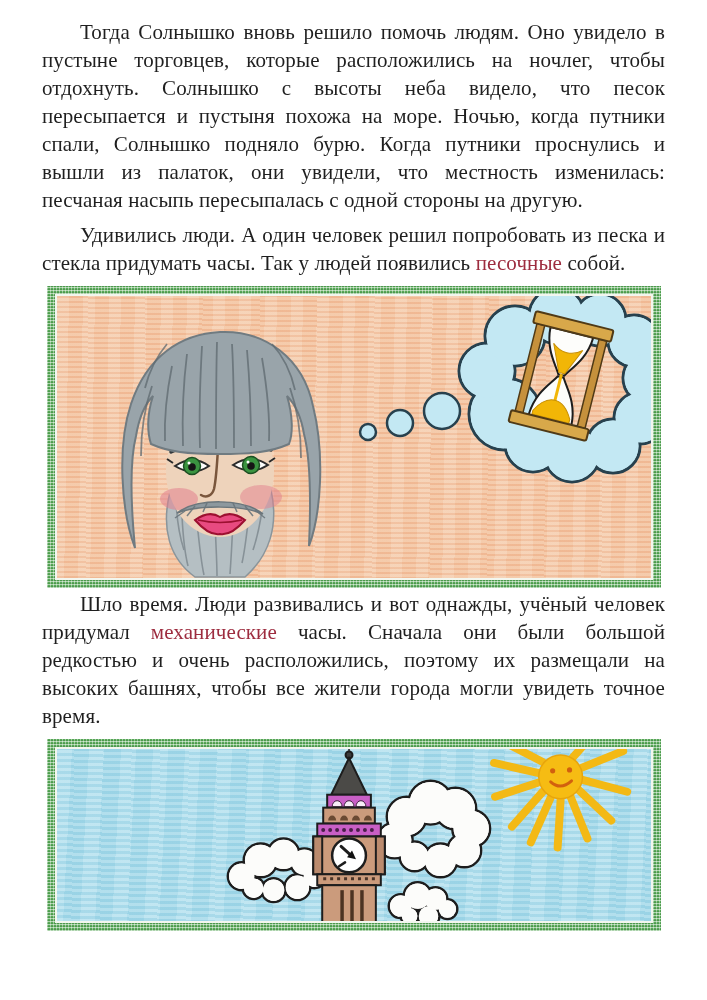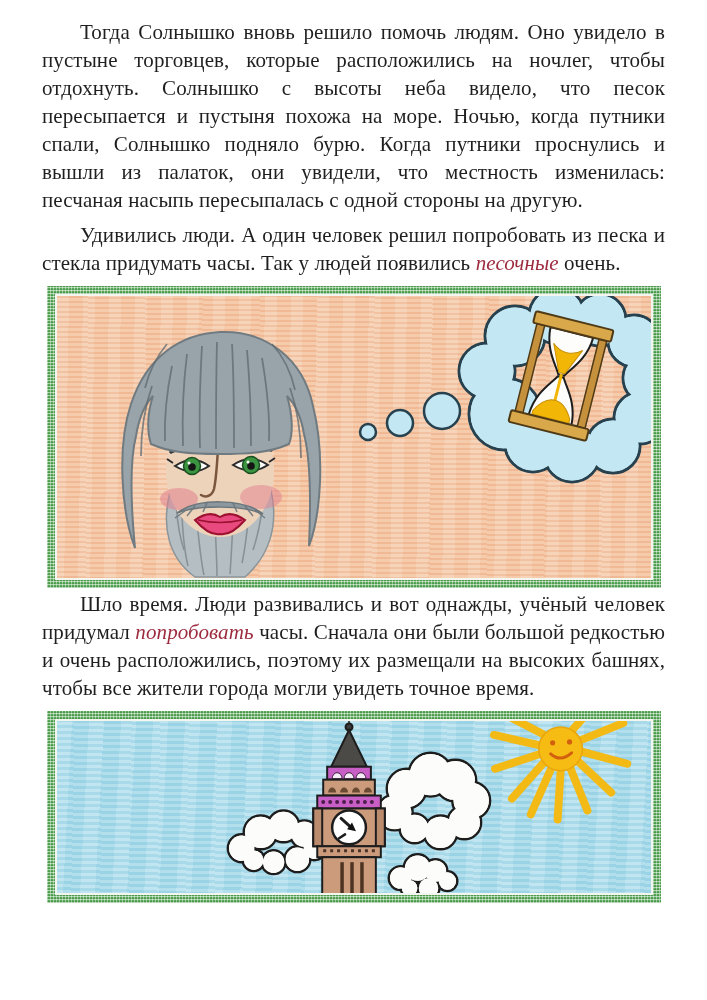--- a/index.html
+++ b/index.html
@@ -20,21 +20,20 @@
     line-height:28px;
     text-align:justify;
     text-indent:38px;
     letter-spacing:.1px;
   }
   .para.p2{margin-top:7px;}
   .para.p3{margin-top:7px;}
   .para.p4{margin-top:2px;}
   .hl{
     color:var(--hl,#9d2c3f);
-    font-style:italic;
   }
   .illo-frame{
     box-sizing:border-box;
     margin:9px 4px 0 5px;
     padding:8px;
     background-color:var(--green,#57a657);
     background-image:
       repeating-linear-gradient(0deg, rgba(255,255,255,.5) 0 1px, rgba(10,80,10,.14) 1px 2px, rgba(255,255,255,0) 2px 3px),
       repeating-linear-gradient(90deg, rgba(255,255,255,.45) 0 1px, rgba(255,255,255,0) 1px 3px);
   }
@@ -60,21 +59,21 @@
       repeating-linear-gradient(93deg, rgba(255,255,255,.14) 0 15px, rgba(120,190,214,.10) 15px 32px);
   }
 </style>
 </head>
 <body>
 
 <div class="page">
 
   <p class="para p1"><span>Тогда Солнышко вновь решило помочь людям. Оно увидело в пустыне торговцев, которые расположились на ночлег, чтобы отдохнуть. Солнышко с высоты неба видело, что песок пересыпается и пустыня похожа на море. Ночью, когда путники спали, Солнышко подняло бурю. Когда путники проснулись и вышли из палаток, они увидели, что местность изменилась: песчаная насыпь пересыпалась с одной стороны на другую.</span></p>
 
-  <p class="para p2"><span>Удивились люди. А один человек решил попробовать из песка и стекла придумать часы. Так у людей появились </span><span class="hl">песочные</span><span> очень.</span></p>
+  <p class="para p2"><span>Удивились люди. А один человек решил попробовать из песка и стекла придумать часы. Так у людей появились </span><span class="hl">песочные</span><span> собой.</span></p>
 
   <div class="illo-frame illo1-frame">
     <div class="illo-canvas peach">
       <svg viewBox="0 0 594 282" preserveAspectRatio="none">
 
         <g>
 
           <path d="M113,196 C104,232 112,262 138,281 L188,281 C212,260 222,230 214,194 C198,214 170,221 163,221 C156,221 128,214 113,196 Z" fill="#b5bfc3" stroke="#8a959b" stroke-width="1.5"></path>
           <g stroke="#7f8a90" stroke-width="1.6" opacity=".85" fill="none">
             <path d="M125,220 C126,240 128,258 131,270"></path>
@@ -179,21 +178,21 @@
           <rect x="-1.5" y="-2" width="3" height="44" fill="#f2b606"></rect>
           <path d="M-19,40 C-8,20 8,20 19,40 L19,44 L-19,44 Z" fill="#f2b606" stroke="#c78f05" stroke-width="1"></path>
           <rect x="-40" y="-57" width="80" height="12" rx="2" fill="#d8a84a" stroke="#503a16" stroke-width="2"></rect>
           <rect x="-40" y="45" width="80" height="12" rx="2" fill="#d8a84a" stroke="#503a16" stroke-width="2"></rect>
         </g>
       </svg>
     </div>
   </div>
 
 
-  <p class="para p4"><span>Шло время. Люди развивались и вот однажды, учёный человек придумал </span><span class="hl">попробовать</span><span> часы. Сначала они были большой редкостью и очень расположились, поэтому их размещали на высоких башнях, чтобы все жители города могли увидеть точное время.</span></p>
+  <p class="para p4"><span>Шло время. Люди развивались и вот однажды, учёный человек придумал </span><span class="hl">механические</span><span> часы. Сначала они были большой редкостью и очень расположились, поэтому их размещали на высоких башнях, чтобы все жители города могли увидеть точное время.</span></p>
 
   <div class="illo-frame illo2-frame">
     <div class="illo-canvas sky">
       <svg viewBox="0 0 598 173" preserveAspectRatio="none">
 
         <g>
           <g stroke="#f3b915" stroke-width="8" stroke-linecap="round">
             <line x1="489" y1="13" x2="452" y2="-6"></line>
             <line x1="484" y1="24" x2="440" y2="14"></line>
             <line x1="484" y1="34" x2="441" y2="48"></line>

